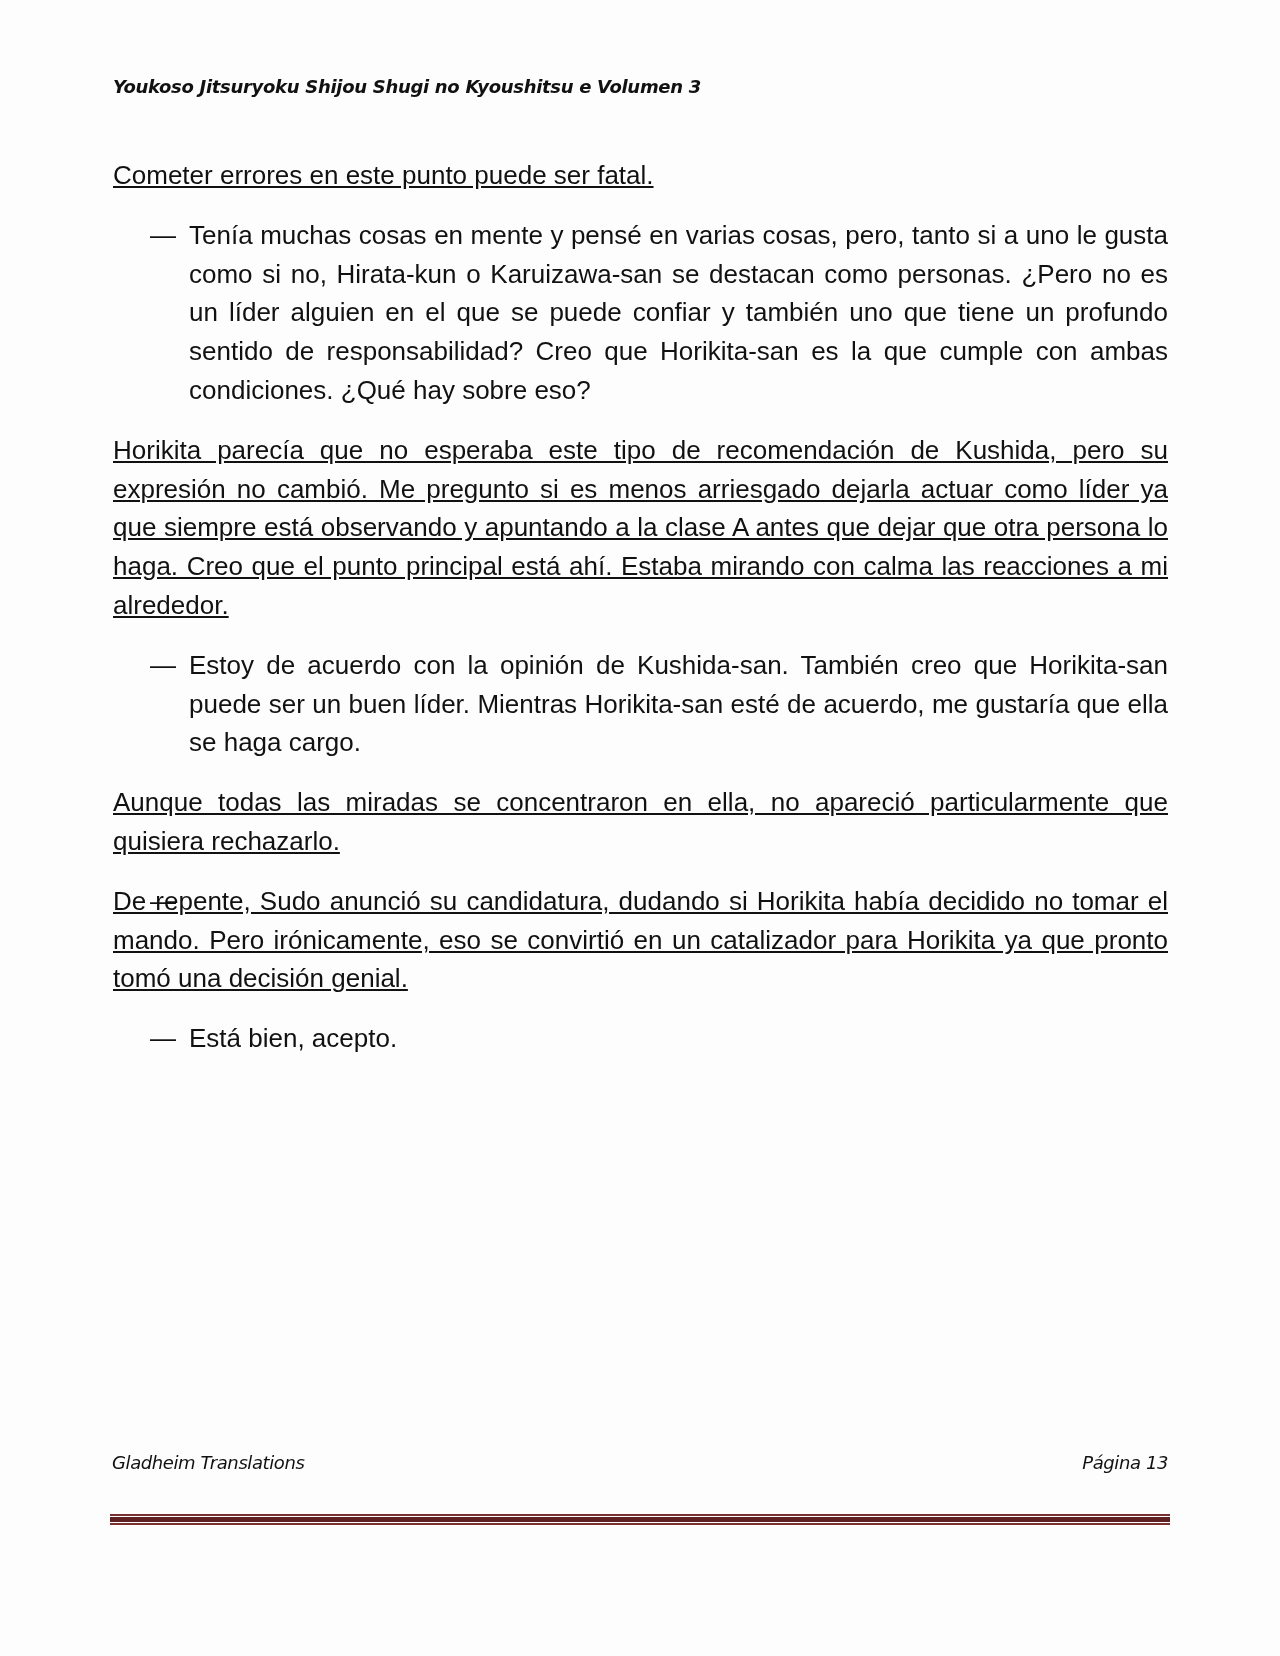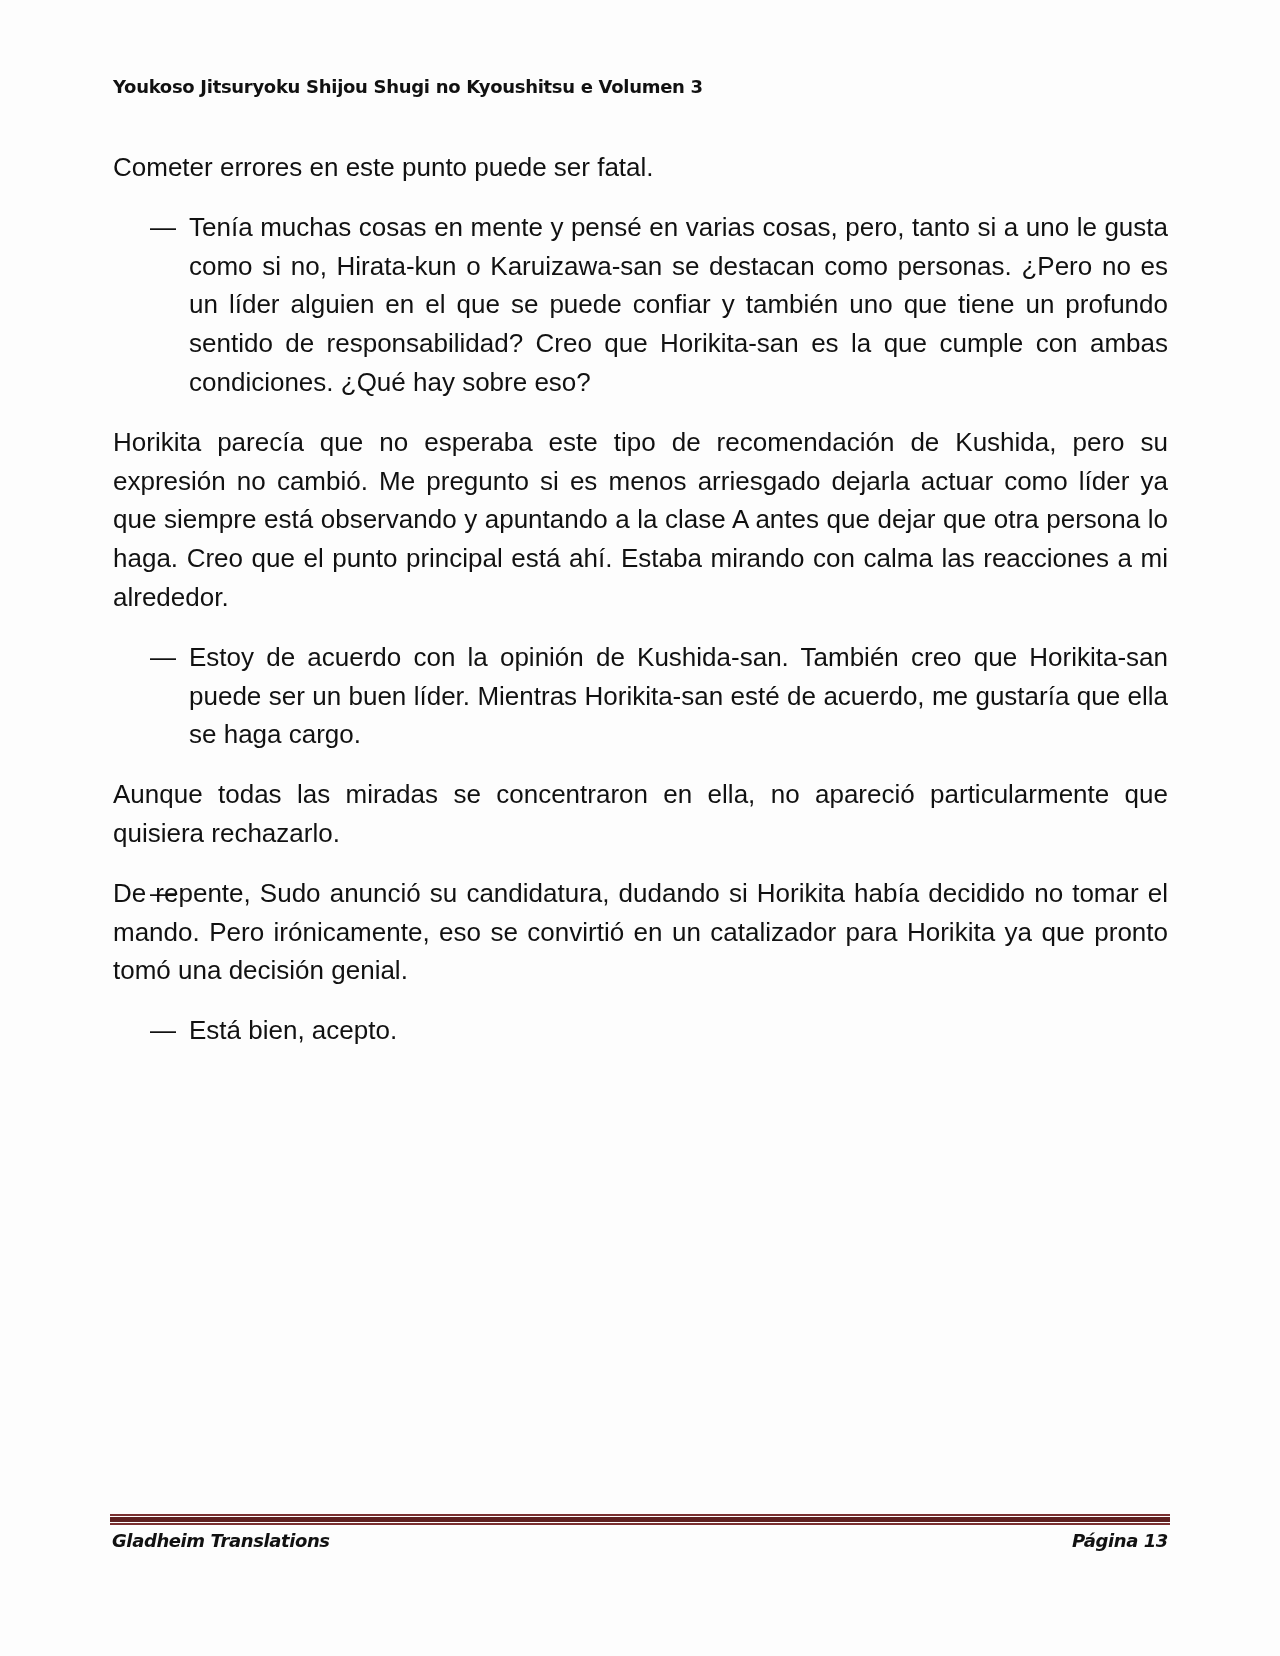--- a/index.html
+++ b/index.html
@@ -13,37 +13,39 @@
     position: relative;
     overflow: hidden;
     color: #111;
   }
   .page-header {
     position: absolute;
     left: 113px;
     top: 76px;
     font-family: "DejaVu Sans", sans-serif;
     font-weight: bold;
+    font-style: italic;
     font-size: 18px;
     letter-spacing: -0.3px;
     color: #111;
   }
   .content {
     position: absolute;
     left: 113px;
     top: 148px;
     width: 1055px;
     font-family: "Liberation Sans", sans-serif;
     font-size: 26px;
     line-height: 38.8px;
     color: #111;
   }
   .para {
-    margin: 0 0 21px 0;
+    margin: 8px 0 21px 0;
     text-align: justify;
+    text-decoration: underline;
   }
   .dialogue {
     margin: 0 0 21px 0;
     padding-left: 76px;
     position: relative;
     text-align: justify;
   }
   .dialogue .dash {
     position: absolute;
     left: 37px;
@@ -55,23 +57,23 @@
     left: 110px;
     top: 1514px;
     width: 1060px;
     height: 12px;
   }
   .footer-rule .r1 { position: absolute; left: 0; right: 0; top: 0; height: 2px; background: #7a3030; }
   .footer-rule .r2 { position: absolute; left: 0; right: 0; top: 3px; height: 5px; background: #5e2020; }
   .footer-rule .r3 { position: absolute; left: 0; right: 0; top: 9px; height: 2px; background: #7a3030; }
   .footer-left, .footer-right {
     position: absolute;
-    top: 1530px;
+    top: 1452px;
     font-family: "DejaVu Sans", sans-serif;
-    font-weight: bold;
+    font-weight: normal;
     font-style: italic;
     font-size: 18px;
     letter-spacing: -0.4px;
     color: #111;
   }
   .footer-left { left: 112px; }
   .footer-right { right: 112px; margin-left: 16px; }
 </style>
 </head>
 <body>

